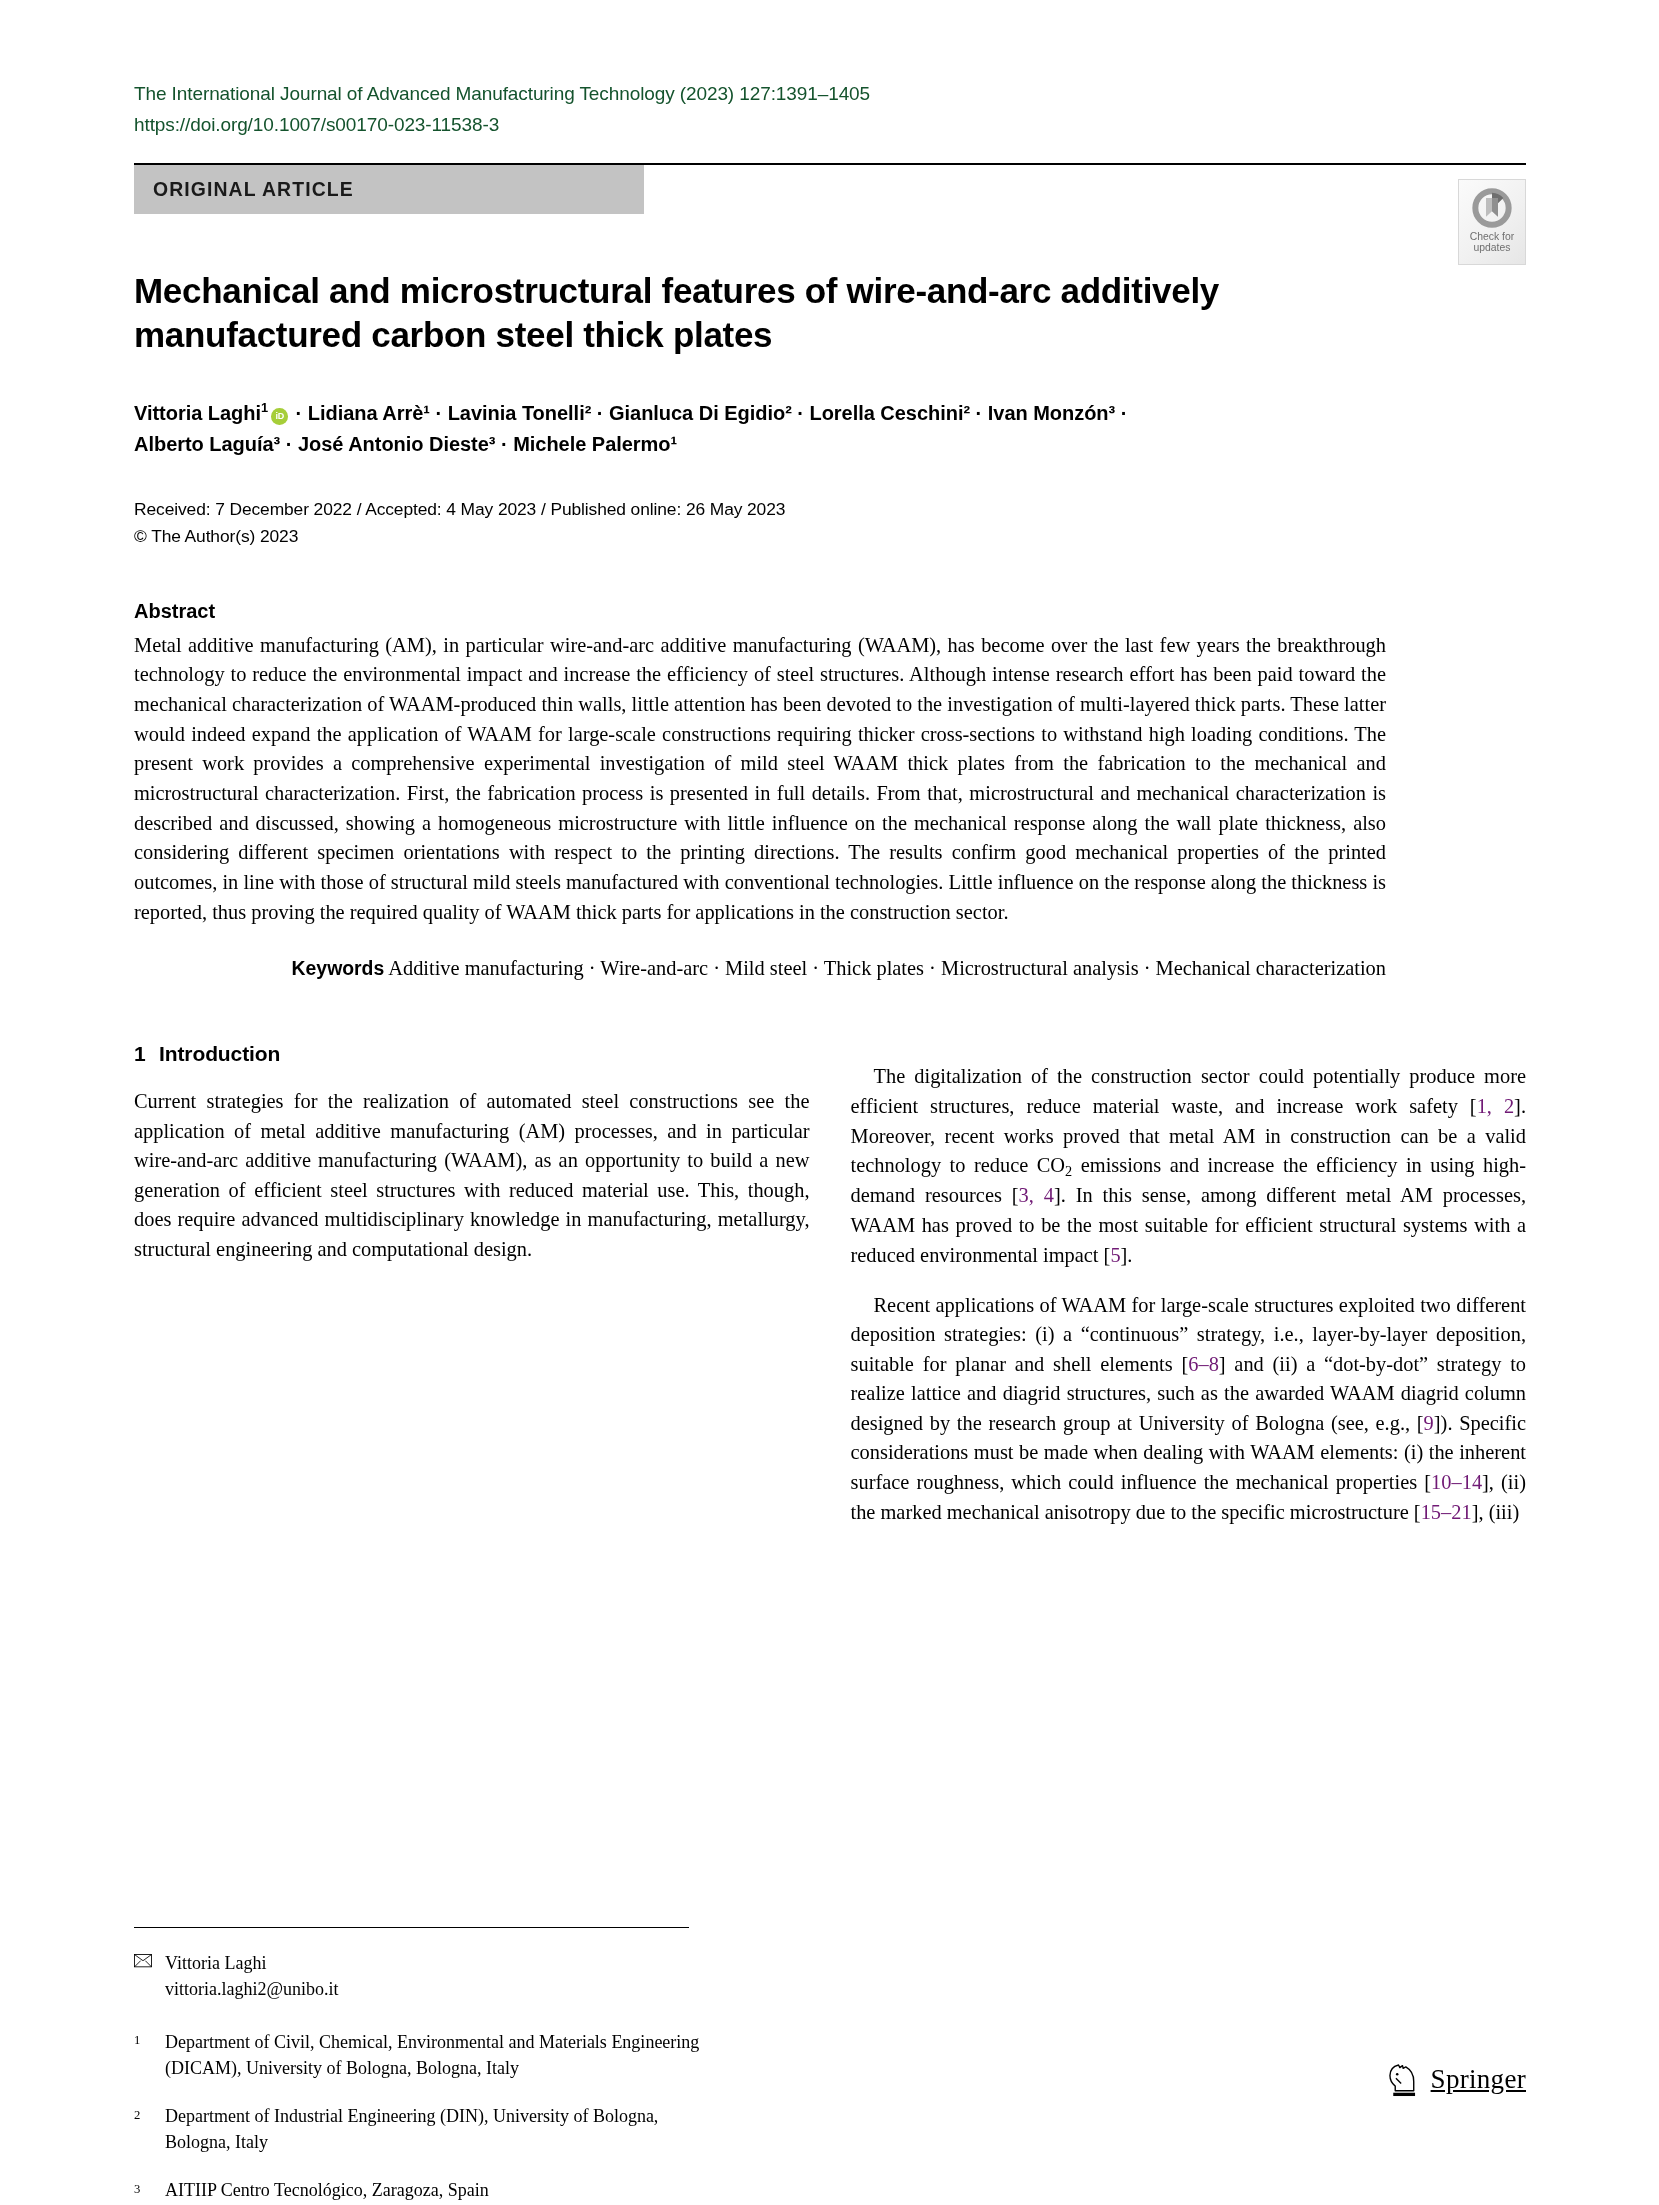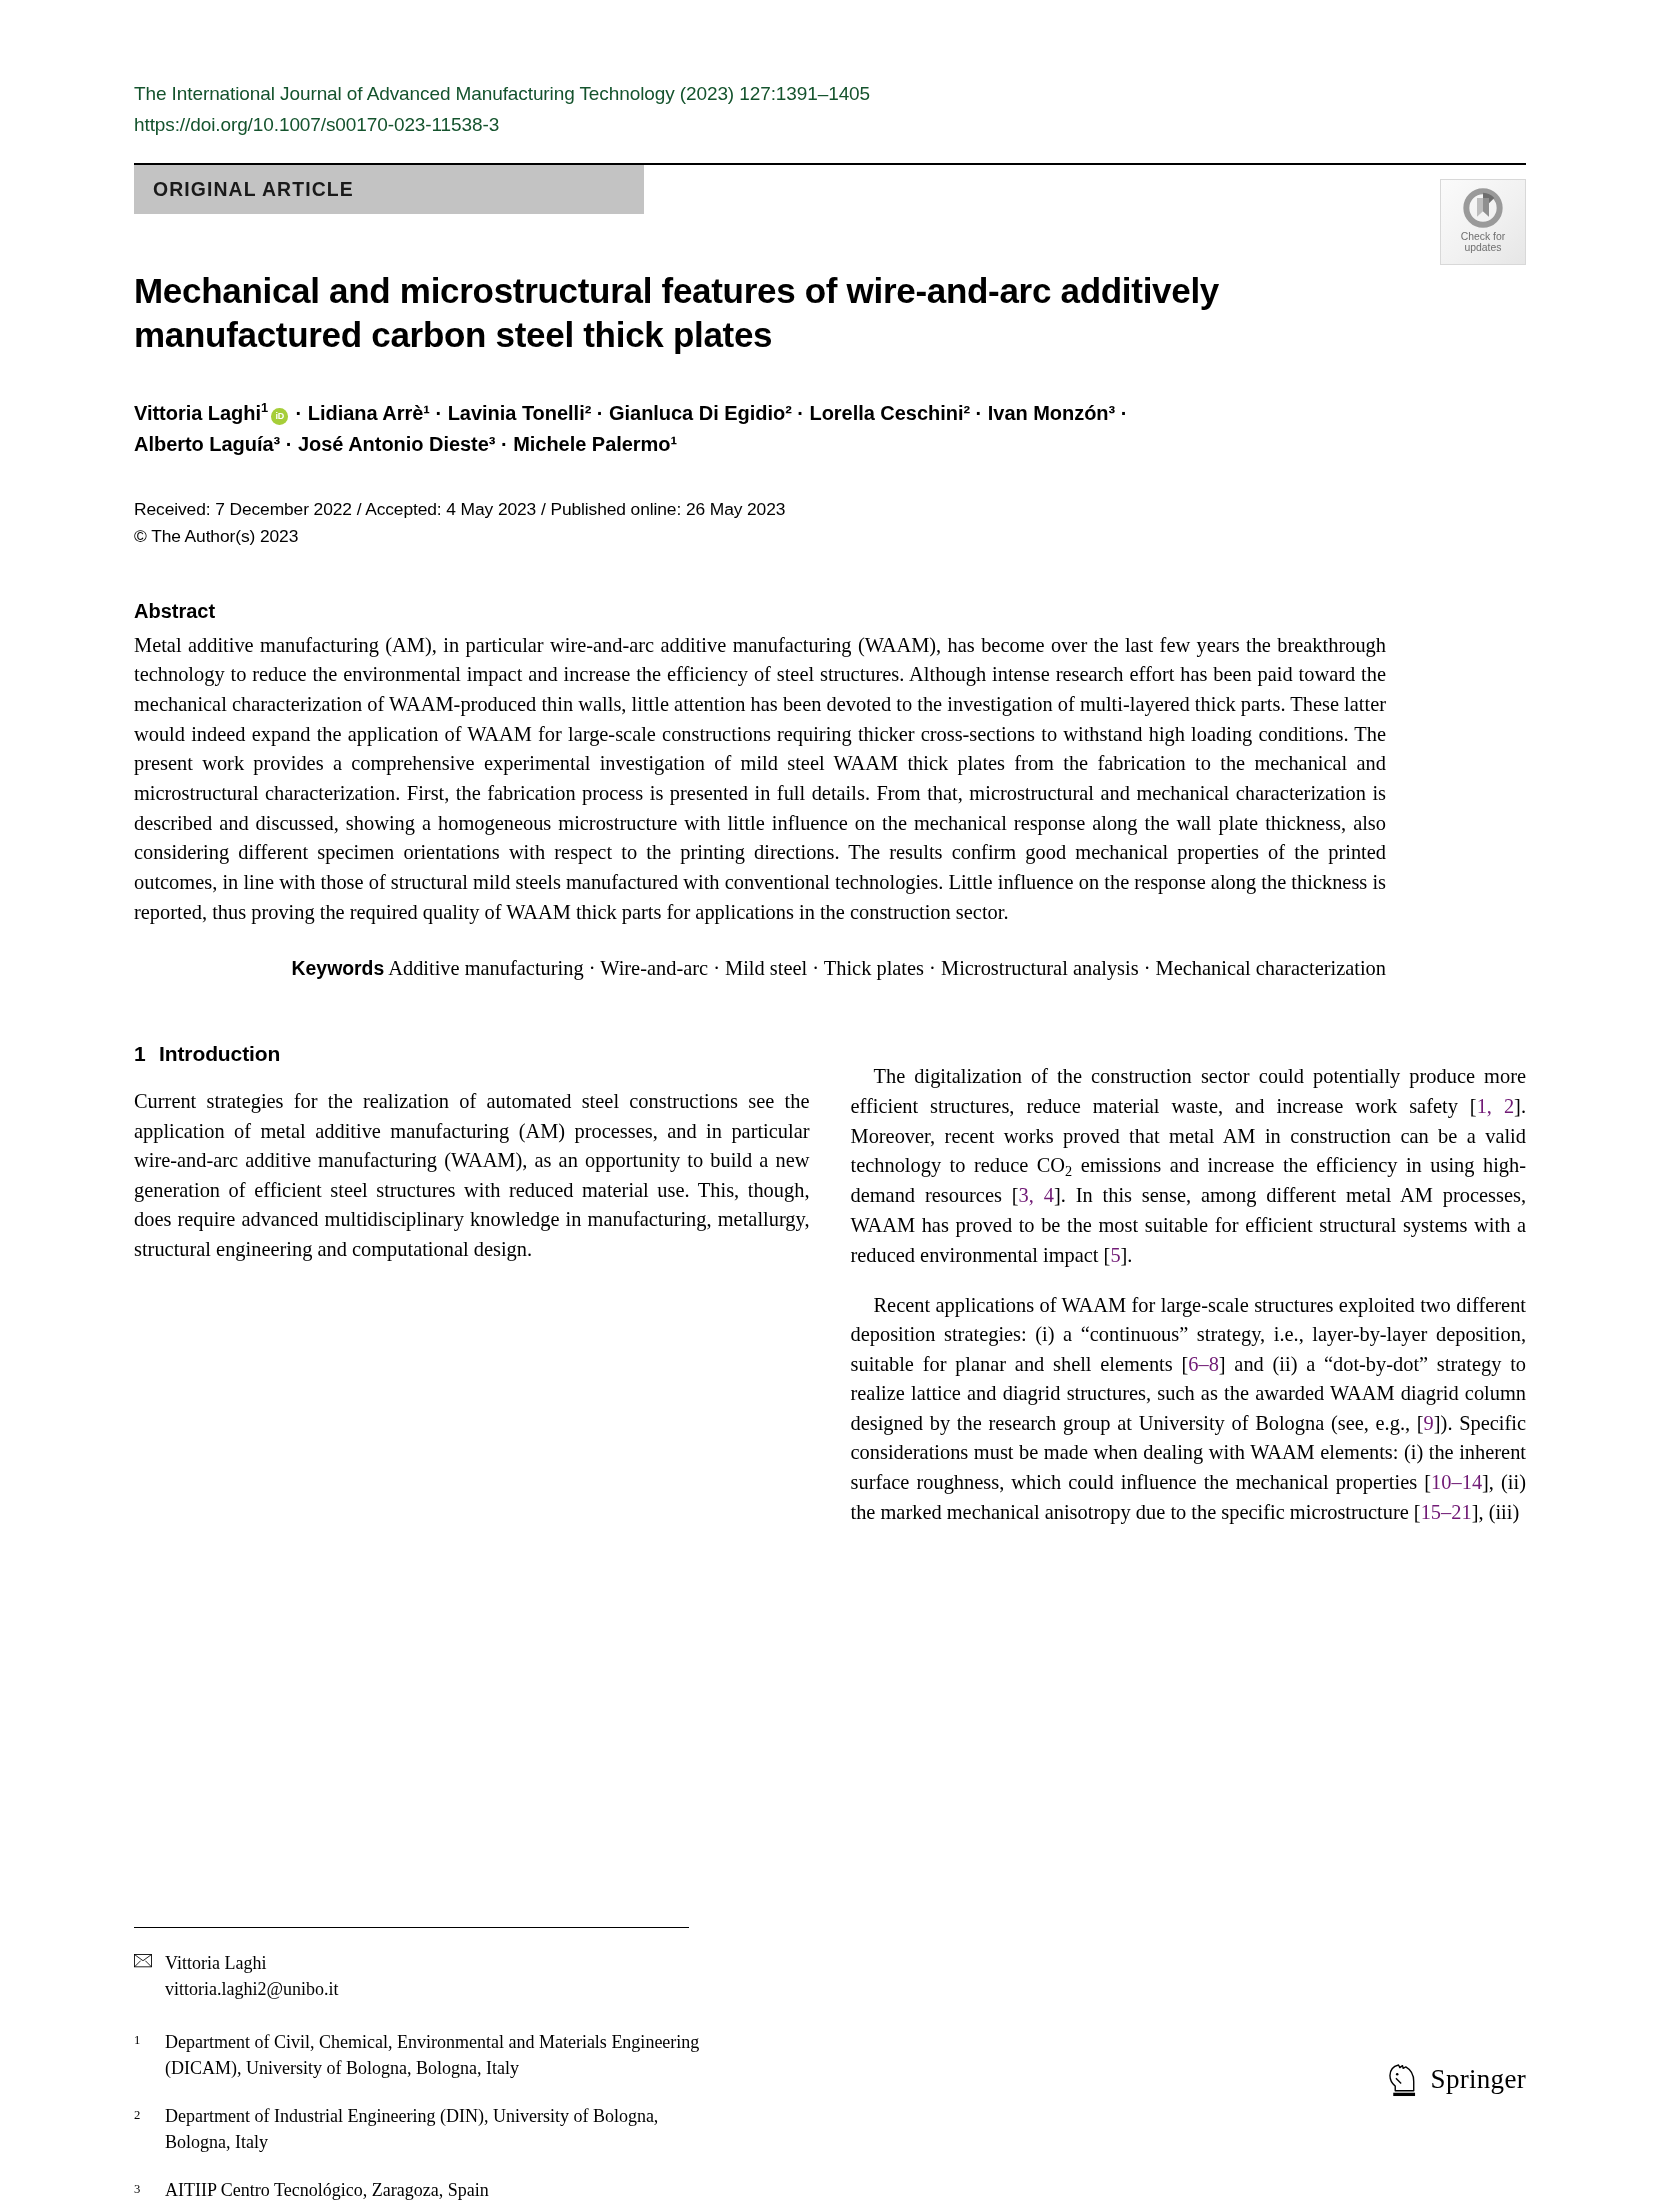--- a/index.html
+++ b/index.html
@@ -51,21 +51,21 @@
     padding: 13.4px 0 13.4px 19px;
     width: 510px;
     box-sizing: border-box;
   }
 
   
   .crossmark {
     position: absolute;
     right: 134px;
     top: 179px;
-    width: 86px;
+    width: 68px;
     height: 86px;
     background: linear-gradient(135deg,#fbfbfb 0%,#f1f1f1 55%,#e6e6e6 100%);
     border: 0.7px solid #d8d8d8;
     box-sizing: border-box;
     display: flex;
     flex-direction: column;
     align-items: center;
     justify-content: flex-start;
     padding-top: 6px;
   }
@@ -225,20 +225,21 @@
   .affil-text { max-width: 535px; }
 
   
   .springer {
     position: absolute;
     right: 134px;
     bottom: 107px;
     display: flex;
     align-items: center;
     gap: 11px;
+    text-decoration: underline;
   }
   .springer-logo { width: 35px; height: 37px; display: block; }
   .springer-word {
     font-family: "Liberation Serif", "DejaVu Serif", serif;
     font-size: 27px;
     letter-spacing: 0.3px;
   }
 </style>
 </head>
 <body>

